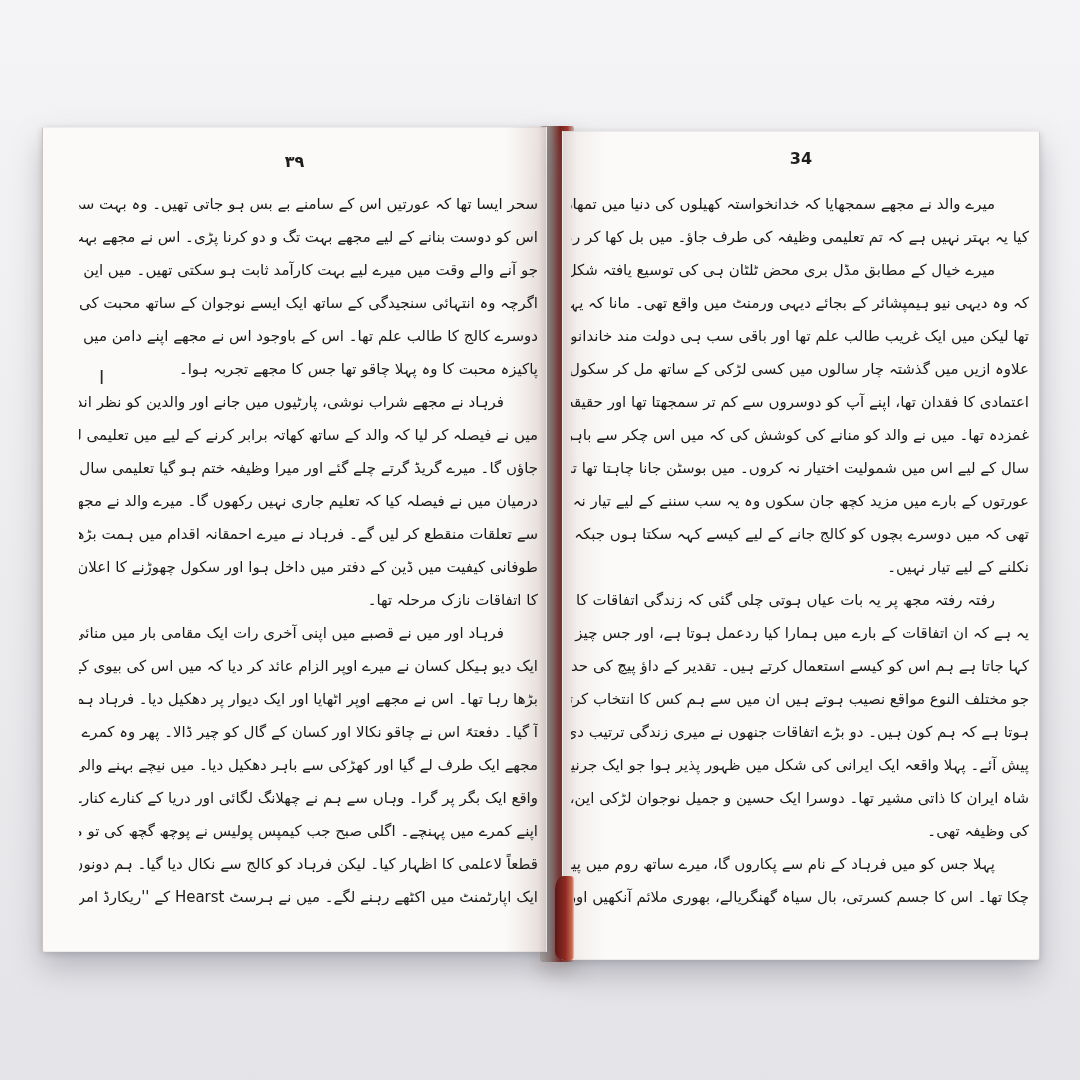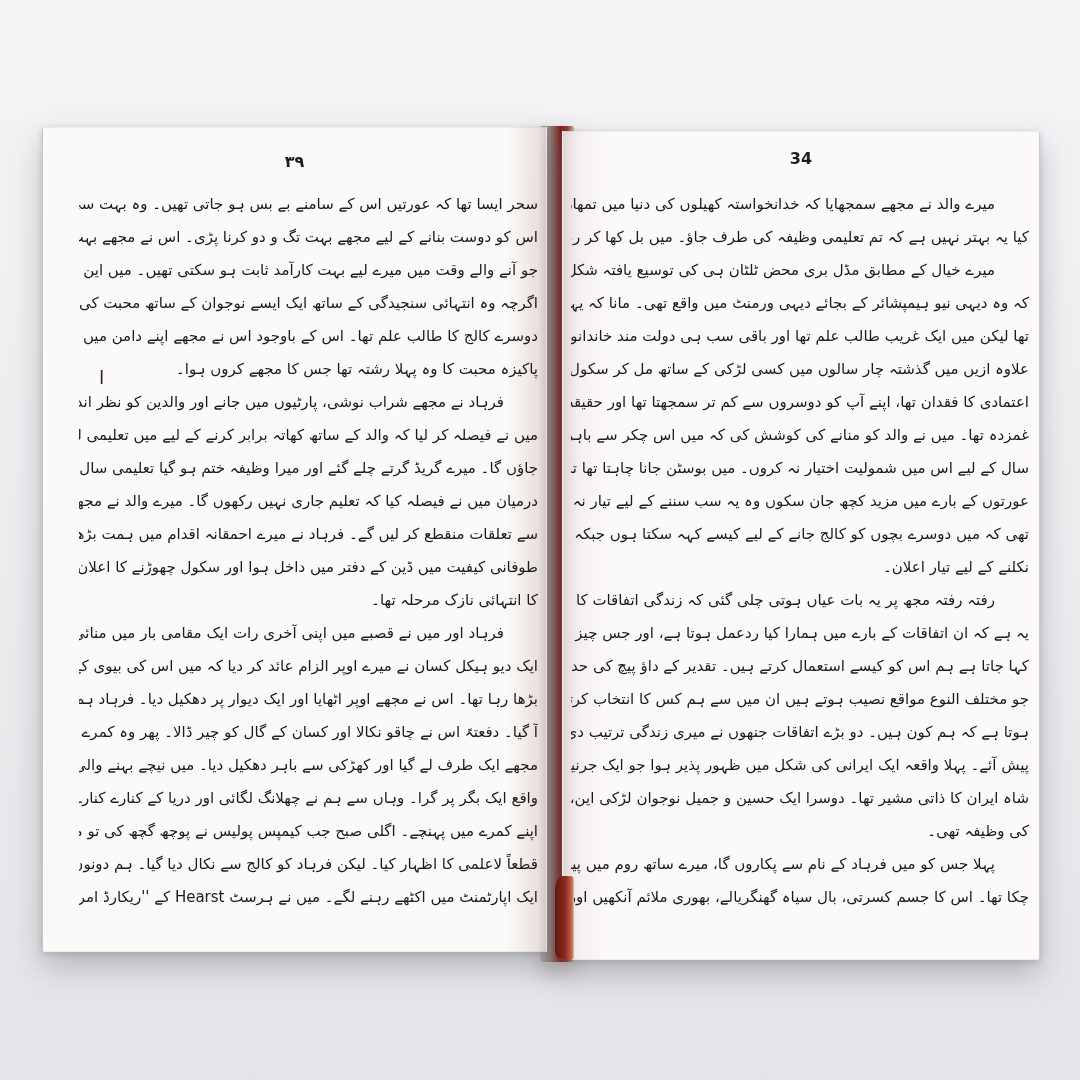--- a/index.html
+++ b/index.html
@@ -81,21 +81,21 @@
         <div class="line end">کیا یہ بہتر نہیں ہے کہ تم تعلیمی وظیفہ کی طرف جاؤ۔ میں بل کھا کر رہ گیا۔</div>
         <div class="line indent full">میرے خیال کے مطابق مڈل بری محض ٹلٹان ہی کی توسیع یافتہ شکل تھی اس فرق کے ساتھ</div>
         <div class="line full">کہ وہ دیہی نیو ہیمپشائر کے بجائے دیہی ورمنٹ میں واقع تھی۔ مانا کہ یہاں مخلوط تعلیمی نظام مروج</div>
         <div class="line full">تھا لیکن میں ایک غریب طالب علم تھا اور باقی سب ہی دولت مند خاندانوں سے تعلق رکھتے تھے۔</div>
         <div class="line full">علاوہ ازیں میں گذشتہ چار سالوں میں کسی لڑکی کے ساتھ مل کر سکول نہیں گیا تھا۔ مجھ میں خود</div>
         <div class="line full">اعتمادی کا فقدان تھا، اپنے آپ کو دوسروں سے کم تر سمجھتا تھا اور حقیقت یہ ہے کہ میں بہت زیادہ</div>
         <div class="line full">غمزدہ تھا۔ میں نے والد کو منانے کی کوشش کی کہ میں اس چکر سے باہر ہی رہوں یا کم از کم ایک</div>
         <div class="line full">سال کے لیے اس میں شمولیت اختیار نہ کروں۔ میں بوسٹن جانا چاہتا تھا تا کہ زندگی اور خصوصاً</div>
         <div class="line full">عورتوں کے بارے میں مزید کچھ جان سکوں وہ یہ سب سننے کے لیے تیار نہ تھے۔ ان کی دلیل یہ</div>
         <div class="line full">تھی کہ میں دوسرے بچوں کو کالج جانے کے لیے کیسے کہہ سکتا ہوں جبکہ میرا اپنا بیٹا ہی کالج میں</div>
-        <div class="line end">نکلنے کے لیے تیار اعلان۔</div>
+        <div class="line end">نکلنے کے لیے تیار نہیں۔</div>
         <div class="line indent full">رفتہ رفتہ مجھ پر یہ بات عیاں ہوتی چلی گئی کہ زندگی اتفاقات کا مجموعہ ہے۔ پتے کی بات</div>
         <div class="line full">یہ ہے کہ ان اتفاقات کے بارے میں ہمارا کیا ردعمل ہوتا ہے، اور جس چیز کو عموماً ''آزاد رائے''</div>
         <div class="line full">کہا جاتا ہے ہم اس کو کیسے استعمال کرتے ہیں۔ تقدیر کے داؤ پیچ کی حدود میں رہتے ہوئے ہمیں</div>
         <div class="line full">جو مختلف النوع مواقع نصیب ہوتے ہیں ان میں سے ہم کس کا انتخاب کرتے ہیں اسی سے طے</div>
         <div class="line full">ہوتا ہے کہ ہم کون ہیں۔ دو بڑے اتفاقات جنھوں نے میری زندگی ترتیب دی وہ مڈل بری میں</div>
         <div class="line full">پیش آئے۔ پہلا واقعہ ایک ایرانی کی شکل میں ظہور پذیر ہوا جو ایک جرنیل کا بیٹا تھا۔ جرنیل خود</div>
         <div class="line full">شاہ ایران کا ذاتی مشیر تھا۔ دوسرا ایک حسین و جمیل نوجوان لڑکی این، جو میرے لڑکپن کے تخیلات</div>
         <div class="line end">کی وظیفہ تھی۔</div>
         <div class="line indent full">پہلا جس کو میں فرہاد کے نام سے پکاروں گا، میرے ساتھ روم میں پیشہ ورانہ فٹ بال کھیل</div>
         <div class="line full">چکا تھا۔ اس کا جسم کسرتی، بال سیاہ گھنگریالے، بھوری ملائم آنکھیں اور مجموعی مقناطیسی شخصیت کا</div>
@@ -103,28 +103,28 @@
   </div>
 
   <div class="page page-left">
     <div class="page-number">۳۹</div>
     <div class="page-text" id="left-text">
         <div class="line full">سحر ایسا تھا کہ عورتیں اس کے سامنے بے بس ہو جاتی تھیں۔ وہ بہت سی باتوں میں میرا الٹ تھا۔</div>
         <div class="line full">اس کو دوست بنانے کے لیے مجھے بہت تگ و دو کرنا پڑی۔ اس نے مجھے بہت سی باتیں سکھائیں</div>
         <div class="line full">جو آنے والے وقت میں میرے لیے بہت کارآمد ثابت ہو سکتی تھیں۔ میں این سے بھی ملا۔</div>
         <div class="line full">اگرچہ وہ انتہائی سنجیدگی کے ساتھ ایک ایسے نوجوان کے ساتھ محبت کی پینگیں چڑھا رہی تھی جو کسی</div>
         <div class="line full">دوسرے کالج کا طالب علم تھا۔ اس کے باوجود اس نے مجھے اپنے دامن میں پناہ دی۔ ہماری</div>
-        <div class="line end">پاکیزہ محبت کا وہ پہلا رشتہ تھا جس کا مجھے کروں ہوا۔</div>
+        <div class="line end">پاکیزہ محبت کا وہ پہلا چاقو تھا جس کا مجھے تجربہ ہوا۔</div>
         <div class="line indent full">فرہاد نے مجھے شراب نوشی، پارٹیوں میں جانے اور والدین کو نظر انداز کرنے کا حوصلہ دیا۔</div>
         <div class="line full">میں نے فیصلہ کر لیا کہ والد کے ساتھ کھاتہ برابر کرنے کے لیے میں تعلیمی لحاظ سے لنگڑا لولا ہو</div>
         <div class="line full">جاؤں گا۔ میرے گریڈ گرتے چلے گئے اور میرا وظیفہ ختم ہو گیا تعلیمی سال کے دوسرے سال کے</div>
         <div class="line full">درمیان میں نے فیصلہ کیا کہ تعلیم جاری نہیں رکھوں گا۔ میرے والد نے مجھے دھمکی دی کہ وہ مجھ</div>
         <div class="line full">سے تعلقات منقطع کر لیں گے۔ فرہاد نے میرے احمقانہ اقدام میں ہمت بڑھائی۔ میں ایک</div>
         <div class="line full">طوفانی کیفیت میں ڈین کے دفتر میں داخل ہوا اور سکول چھوڑنے کا اعلان کر دیا۔ یہ میری زندگی</div>
-        <div class="line end">کا انتہائی نازک مرحلہ تھا۔</div>
+        <div class="line end">کا اتفاقات نازک مرحلہ تھا۔</div>
         <div class="line indent full">فرہاد اور میں نے قصبے میں اپنی آخری رات ایک مقامی بار میں منائی۔ نشے میں دھت</div>
         <div class="line full">ایک دیو ہیکل کسان نے میرے اوپر الزام عائد کر دیا کہ میں اس کی بیوی کے ساتھ محبت کی پینگیں</div>
         <div class="line full">بڑھا رہا تھا۔ اس نے مجھے اوپر اٹھایا اور ایک دیوار پر دھکیل دیا۔ فرہاد ہم دونوں کے بیچ میں</div>
         <div class="line full">آ گیا۔ دفعتہً اس نے چاقو نکالا اور کسان کے گال کو چیر ڈالا۔ پھر وہ کمرے میں سے کھینچتا ہوا</div>
         <div class="line full">مجھے ایک طرف لے گیا اور کھڑکی سے باہر دھکیل دیا۔ میں نیچے بہنے والی ندی سے کافی بلندی پر</div>
         <div class="line full">واقع ایک بگر پر گرا۔ وہاں سے ہم نے چھلانگ لگائی اور دریا کے کنارے کنارے دوڑتے ہوئے</div>
         <div class="line full">اپنے کمرے میں پہنچے۔ اگلی صبح جب کیمپس پولیس نے پوچھ گچھ کی تو میں نے کسی ایسے واقعہ سے</div>
         <div class="line full">قطعاً لاعلمی کا اظہار کیا۔ لیکن فرہاد کو کالج سے نکال دیا گیا۔ ہم دونوں بوسٹن چلے گئے اور وہاں</div>
         <div class="line full">ایک اپارٹمنٹ میں اکٹھے رہنے لگے۔ میں نے ہرسٹ Hearst کے ''ریکارڈ امریکن/ سنڈے</div>
       </div>

